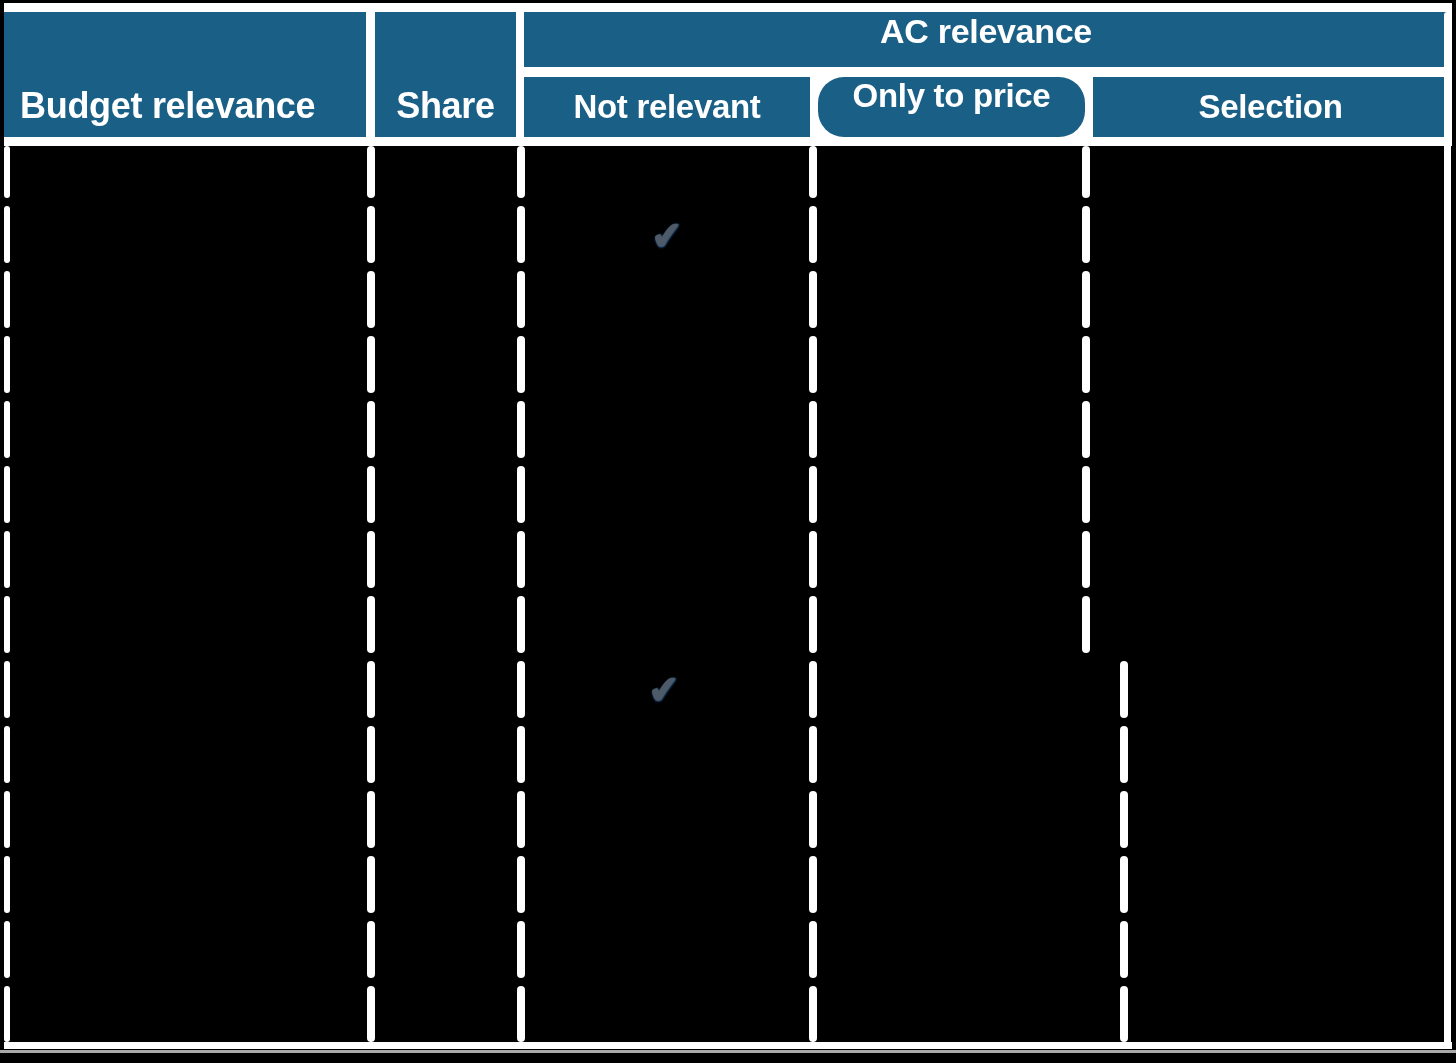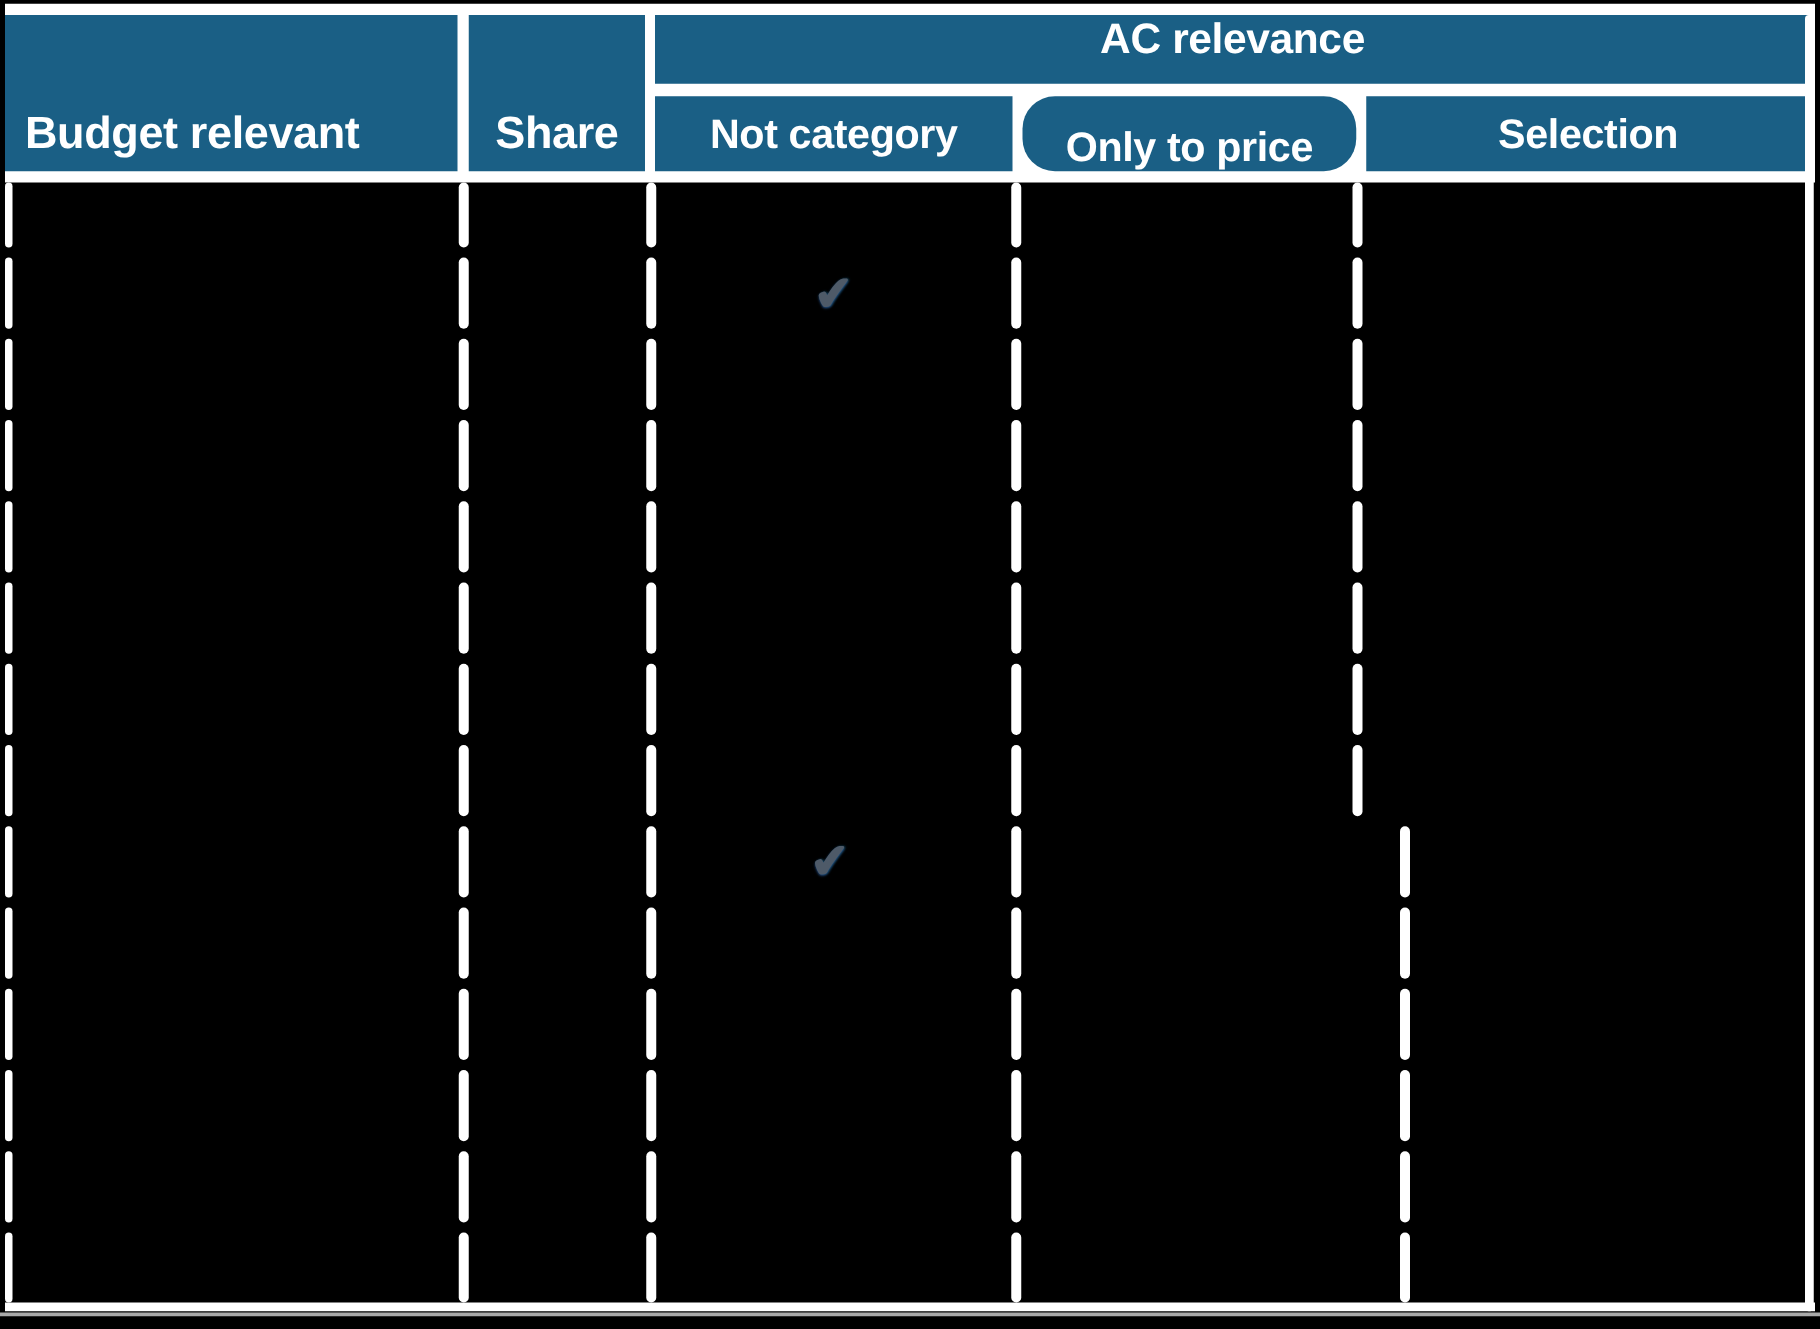--- a/index.html
+++ b/index.html
@@ -20,21 +20,21 @@
   .header-underlay{left:4px;top:3px;width:1448px;height:143px;background:var(--gridline);}
   .hcell{
     background:var(--header-bg);color:var(--header-text);
     font-weight:bold;display:flex;letter-spacing:-0.3px;
   }
   .hcell span{display:block;}
   .cell-budget{left:4px;top:12px;width:362px;height:125px;align-items:flex-end;justify-content:flex-start;padding:0 0 10px 16px;font-size:36px;}
   .cell-share{left:375px;top:12px;width:141px;height:125px;align-items:flex-end;justify-content:center;padding-bottom:10px;font-size:36px;}
   .cell-ac{left:524px;top:12px;width:924px;height:55px;justify-content:center;font-size:34px;}
   .cell-sub0{left:524px;top:77px;width:286px;height:60px;align-items:center;justify-content:center;font-size:33px;}
-  .cell-sub1{left:818px;top:77px;width:267px;height:60px;align-items:flex-end;justify-content:center;font-size:33px;border-radius:26px;}
+  .cell-sub1{left:818px;top:77px;width:267px;height:60px;align-items:flex-start;justify-content:center;font-size:33px;border-radius:26px;}
   .cell-sub2{left:1093px;top:77px;width:355px;height:60px;align-items:center;justify-content:center;font-size:33px;text-align:right;}
   .right-border{left:1444px;top:12px;width:7px;height:1037px;background:var(--gridline);border-radius:3px;}
   .bottom-border{left:4px;top:1042px;width:1448px;height:7px;background:var(--gridline);}
   .bottom-line2{left:0;top:1050px;width:1456px;height:3px;background:#a9a9a9;}
   .dash{position:absolute;background:var(--gridline);border-radius:4px;}
   .check{
     width:44px;height:44px;line-height:44px;text-align:center;
     font-size:38px;color:var(--checkmark);font-weight:bold;
     text-shadow:0 1px 2px rgba(54,120,210,0.55), 1px 0 2px rgba(46,168,224,0.35);
     transform:rotate(-4deg);
@@ -43,30 +43,30 @@
   .check2{left:642px;top:668px;}
 </style>
 </head>
 <body>
 
 <div class="canvas">
 
   <div class="abs header-underlay"></div>
 
   <div class="abs hcell cell-budget">
-    <span>Budget relevant</span>
+    <span>Budget relevance</span>
   </div>
   <div class="abs hcell cell-share">
     <span>Share</span>
   </div>
   <div class="abs hcell cell-ac">
     <span>AC relevance</span>
   </div>
   <div class="abs hcell cell-sub0">
-    <span>Not category</span>
+    <span>Not relevant</span>
   </div>
   <div class="abs hcell cell-sub1">
     <span>Only to price</span>
   </div>
   <div class="abs hcell cell-sub2">
     <span>Selection</span>
   </div>
 
   <div id="grid">
       <div class="dash" style="left: 4px; top: 146px; width: 6px; height: 52px;"></div>

